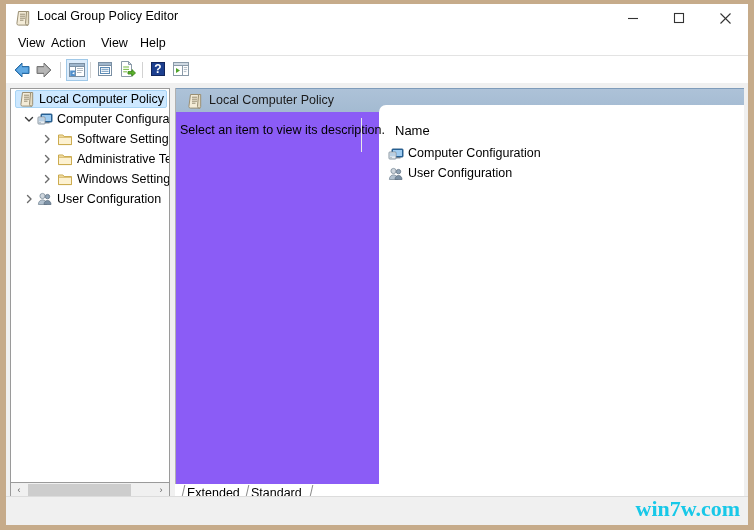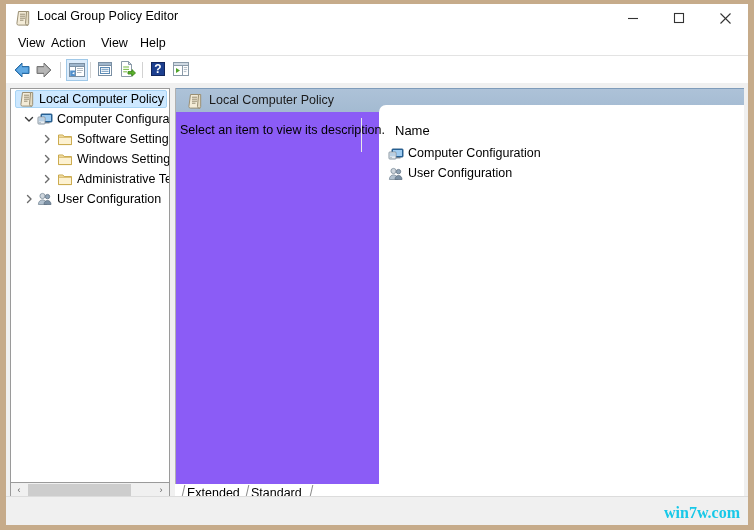--- a/index.html
+++ b/index.html
@@ -333,21 +333,21 @@
     width: 742px; height: 28px;
     background: #f0f0f0;
     border-top: 1px solid #dcdcdc;
   }
 
   
   #watermark {
     position: absolute;
     right: 8px; bottom: 2px;
     font-family: "Liberation Serif", serif;
-    font-size: 16px;
+    font-size: 22px;
     font-weight: bold;
     color: #18c8e8;
     letter-spacing: 0px;
     white-space: nowrap;
   }
 </style>
 </head>
 <body>
 
 <div id="window">
@@ -538,36 +538,36 @@
               <svg width="12" height="12" viewBox="0 0 12 12">
                 <path d="M4.5 2.5 L8 6 L4.5 9.5" fill="none" stroke="#6b6b6b" stroke-width="1.4" stroke-linecap="round" stroke-linejoin="round"></path>
               </svg>
             </span>
             <span class="tree-icon" style="left:46px;">
               <svg width="16" height="16" viewBox="0 0 16 16">
                 <path d="M1.5 4 h4.4 l1.3 1.6 h7.3 v8 h-13 z" fill="#fbe8b8" stroke="#c9a84a" stroke-width="1"></path>
                 <path d="M1.5 6.2 h13 v7.3 h-13 z" fill="#fdf2d2" stroke="#c9a84a" stroke-width="0.9"></path>
               </svg>
             </span>
-            <span class="tree-label" style="left:66px;">Windows Setting</span>
+            <span class="tree-label" style="left:66px;">Administrative Te</span>
           </div>
 
           <div class="tree-row">
             <span class="tree-twisty" style="left:30px;">
               <svg width="12" height="12" viewBox="0 0 12 12">
                 <path d="M4.5 2.5 L8 6 L4.5 9.5" fill="none" stroke="#6b6b6b" stroke-width="1.4" stroke-linecap="round" stroke-linejoin="round"></path>
               </svg>
             </span>
             <span class="tree-icon" style="left:46px;">
               <svg width="16" height="16" viewBox="0 0 16 16">
                 <path d="M1.5 4 h4.4 l1.3 1.6 h7.3 v8 h-13 z" fill="#fbe8b8" stroke="#c9a84a" stroke-width="1"></path>
                 <path d="M1.5 6.2 h13 v7.3 h-13 z" fill="#fdf2d2" stroke="#c9a84a" stroke-width="0.9"></path>
               </svg>
             </span>
-            <span class="tree-label" style="left:66px;">Administrative Te</span>
+            <span class="tree-label" style="left:66px;">Windows Setting</span>
           </div>
 
           <div class="tree-row">
             <span class="tree-twisty" style="left:12px;">
               <svg width="12" height="12" viewBox="0 0 12 12">
                 <path d="M4.5 2.5 L8 6 L4.5 9.5" fill="none" stroke="#6b6b6b" stroke-width="1.4" stroke-linecap="round" stroke-linejoin="round"></path>
               </svg>
             </span>
             <span class="tree-icon" style="left:26px;">
               <svg width="16" height="16" viewBox="0 0 16 16">

